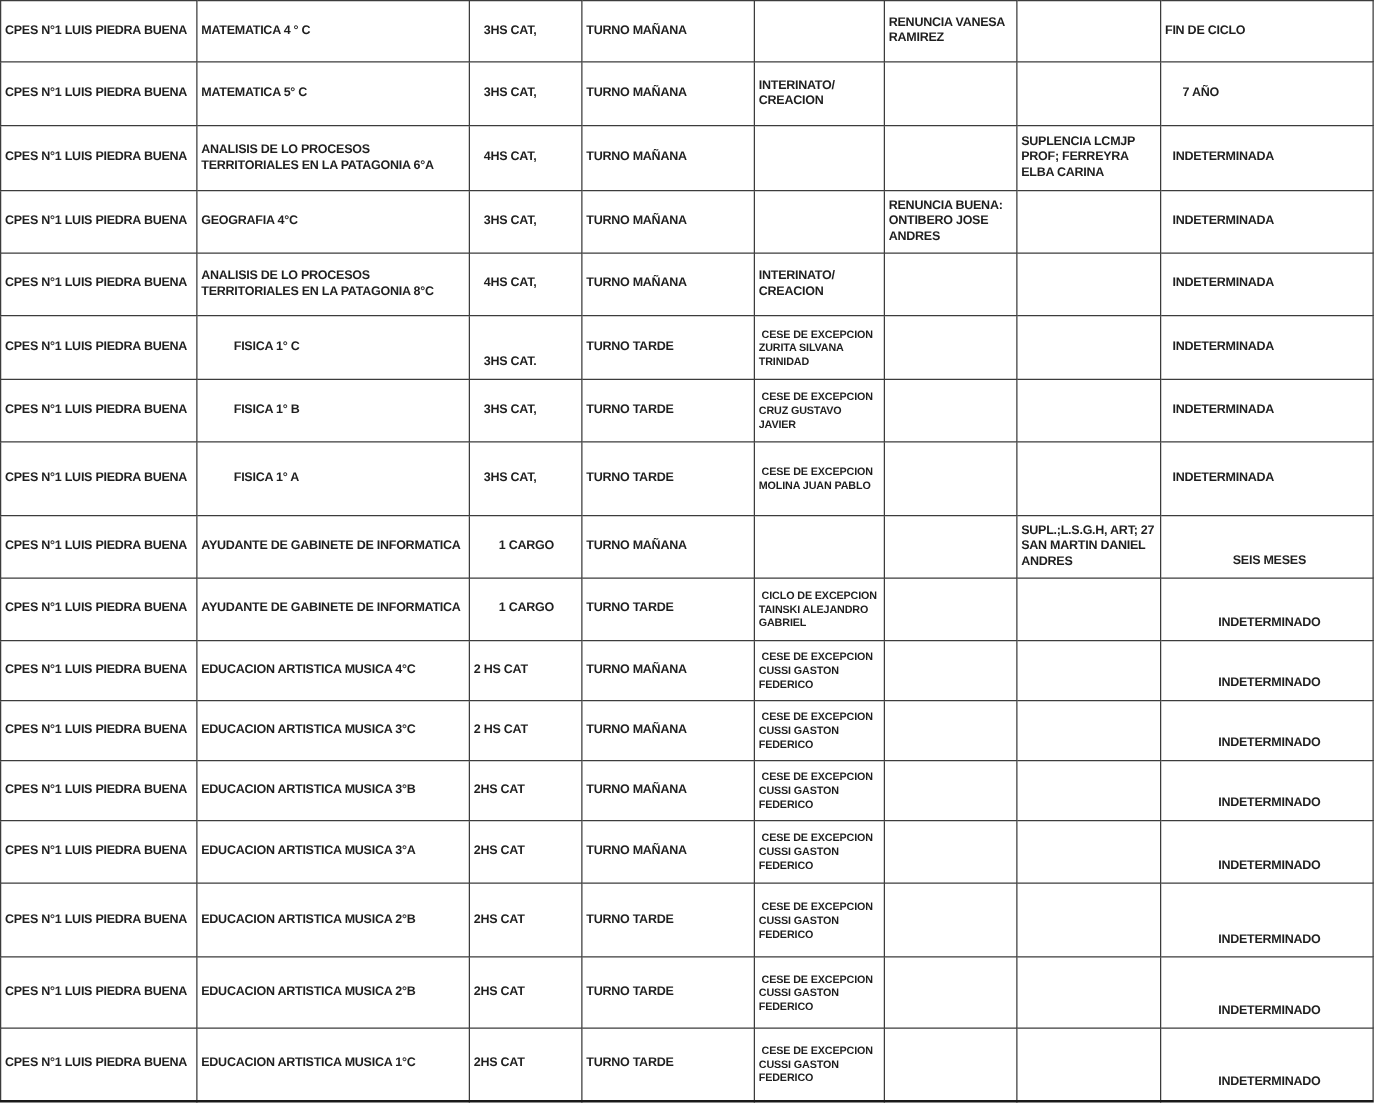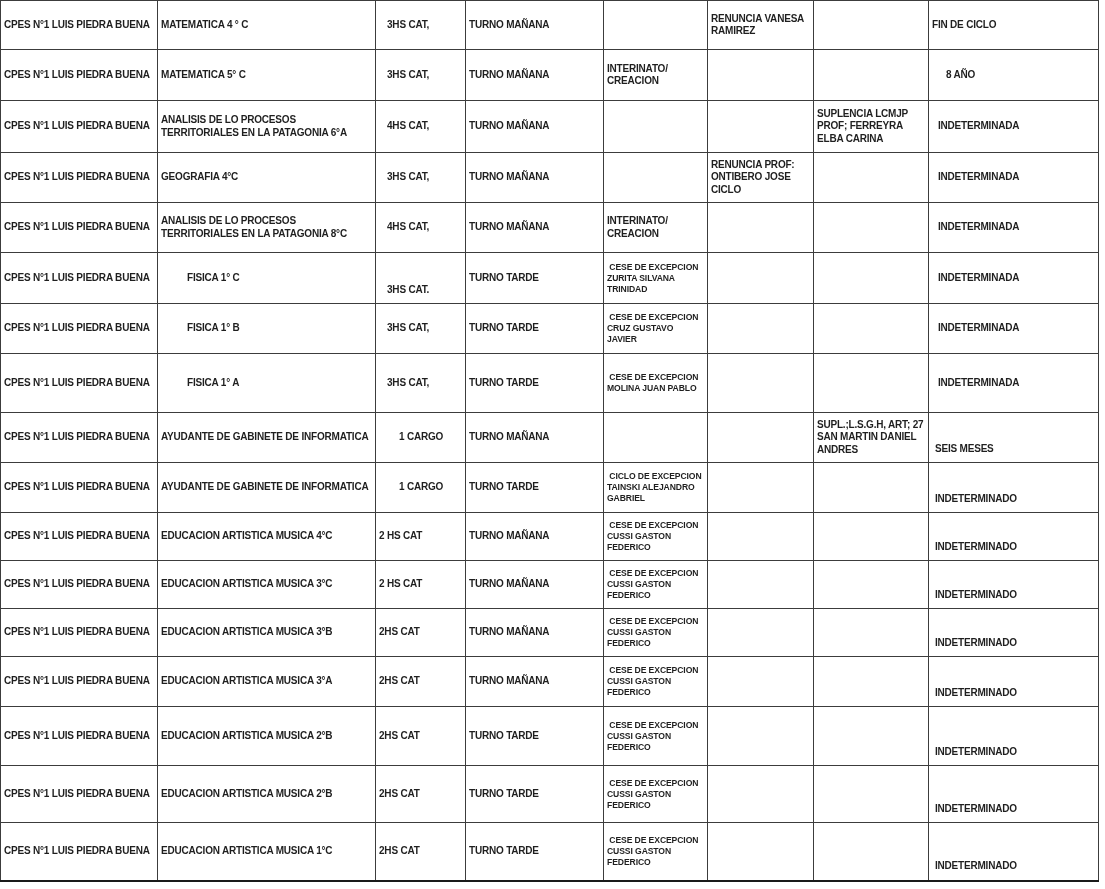--- a/index.html
+++ b/index.html
@@ -28,21 +28,21 @@
     line-height: 1.25;
     color: #1f1f1f;
     vertical-align: middle;
     text-align: left;
     white-space: pre-wrap;
     overflow: hidden;
   }
   
   td.sm   { font-size: 8.6px; letter-spacing: -0.1px; line-height: 1.28; margin-top: 34px; }
   td.bot  { vertical-align: bottom; padding-bottom: 7px; }
-  td.pl4  { padding-left: 6px; }
+  td.pl4  { padding-left: 6px; text-align: center; }
   td.pl8  { padding-left: 9px; }
   td.pl10 { padding-left: 11px; }
   td.pl16 { padding-left: 17px; }
   td.pl22 { padding-left: 23px; }
   td.pl26 { }
   td.pl28 { padding-left: 29px; }
 </style>
 </head>
 <body>
 
@@ -70,39 +70,39 @@
       </tr>
       <tr style="height: 51px;">
         <td class="cell">CPES N°1 LUIS PIEDRA BUENA</td>
         <td class="cell">MATEMATICA 5° C</td>
         <td class="cell pl10">3HS CAT,</td>
         <td class="cell">TURNO MAÑANA</td>
         <td class="cell">INTERINATO/
 CREACION</td>
         <td class="cell"></td>
         <td class="cell"></td>
-        <td class="cell pl16">8 AÑO</td>
+        <td class="cell pl16">7 AÑO</td>
       </tr>
       <tr style="height: 52px;">
         <td class="cell">CPES N°1 LUIS PIEDRA BUENA</td>
         <td class="cell">ANALISIS DE LO PROCESOS TERRITORIALES EN LA PATAGONIA 6°A</td>
         <td class="cell pl10">4HS CAT,</td>
         <td class="cell">TURNO MAÑANA</td>
         <td class="cell"></td>
         <td class="cell"></td>
         <td class="cell">SUPLENCIA LCMJP PROF; FERREYRA ELBA CARINA</td>
         <td class="cell pl8">INDETERMINADA</td>
       </tr>
       <tr style="height: 50px;">
         <td class="cell">CPES N°1 LUIS PIEDRA BUENA</td>
         <td class="cell">GEOGRAFIA 4°C</td>
         <td class="cell pl10">3HS CAT,</td>
         <td class="cell">TURNO MAÑANA</td>
         <td class="cell"></td>
-        <td class="cell">RENUNCIA PROF: ONTIBERO JOSE CICLO</td>
+        <td class="cell">RENUNCIA BUENA: ONTIBERO JOSE ANDRES</td>
         <td class="cell"></td>
         <td class="cell pl8">INDETERMINADA</td>
       </tr>
       <tr style="height: 50px;">
         <td class="cell">CPES N°1 LUIS PIEDRA BUENA</td>
         <td class="cell">ANALISIS DE LO PROCESOS TERRITORIALES EN LA PATAGONIA 8°C</td>
         <td class="cell pl10">4HS CAT,</td>
         <td class="cell">TURNO MAÑANA</td>
         <td class="cell">INTERINATO/
 CREACION</td>

